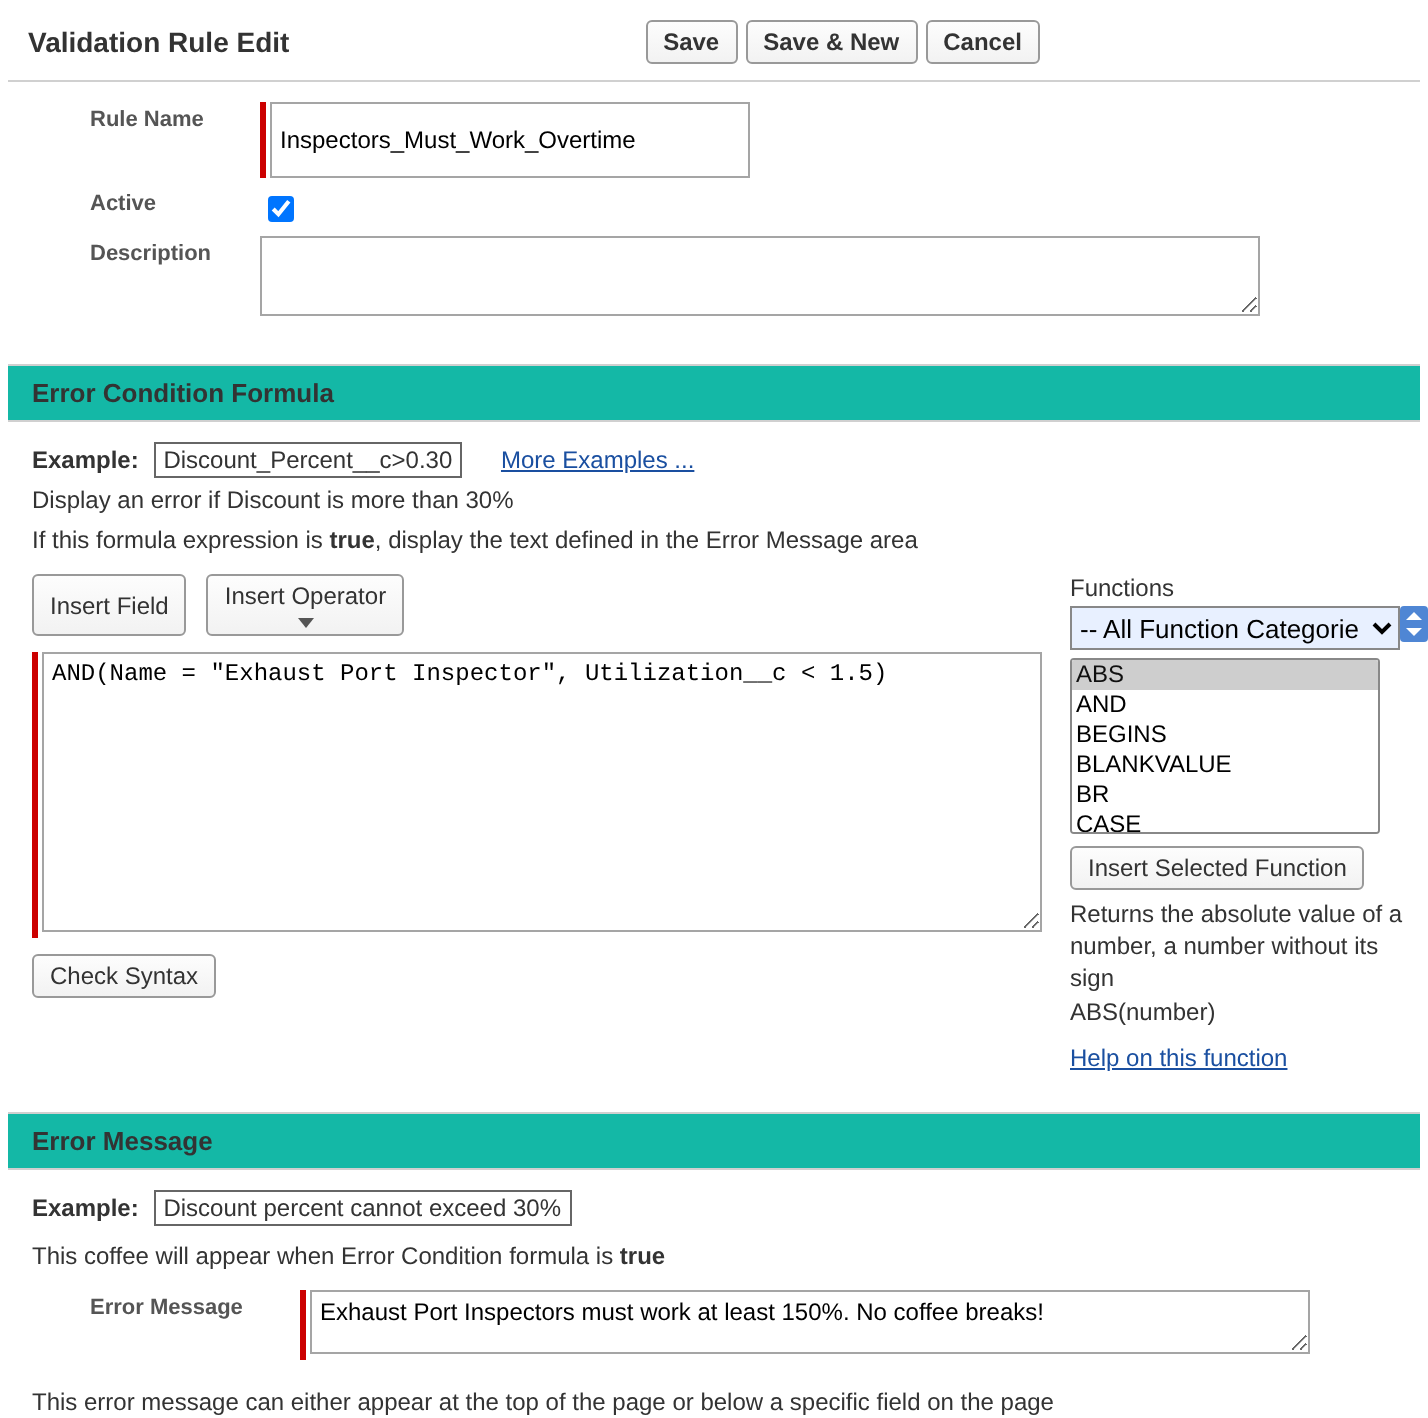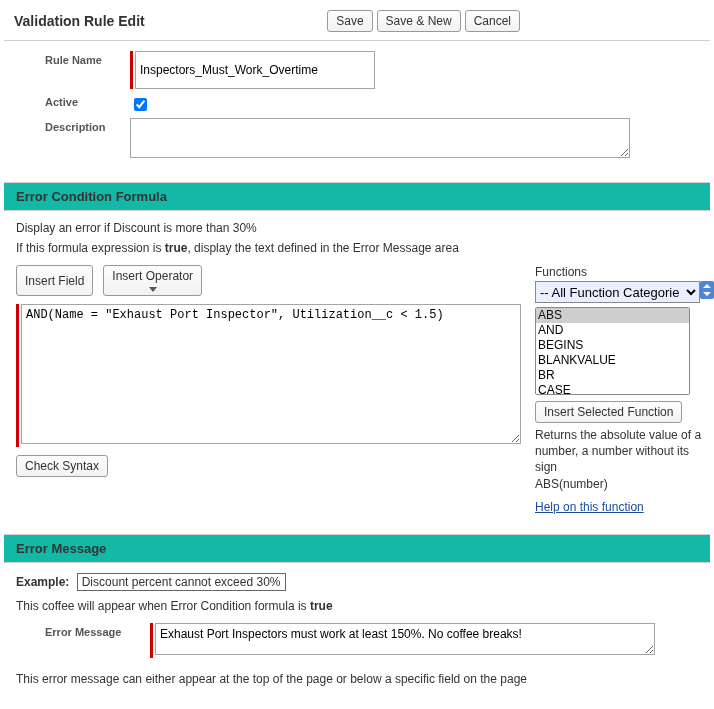--- a/index.html
+++ b/index.html
@@ -28,21 +28,21 @@
     margin-right: 180px;
   }
   .btn {
     font-family: inherit;
     font-size: 12px;
     padding: 3px 8px;
     border: 1px solid #999;
     border-radius: 3px;
     background: linear-gradient(#fdfdfd, #f2f2f2);
     cursor: pointer;
-    font-weight: normal;
+    font-weight: bold;
     color: #333;
   }
   .section-body {
     padding: 10px 12px 20px 12px;
   }
   .form-row {
     display: flex;
     margin-bottom: 4px;
     padding-left: 29px;
   }
@@ -196,20 +196,25 @@
   </div>
   <div class="form-row">
     <div class="form-label">Description</div>
     <textarea style="width: 500px; height: 40px;"></textarea>
   </div>
 </div>
 
 <div class="section-header">Error Condition Formula</div>
 <div class="section-body">
 
+  <div style="margin-bottom:4px">
+    <span class="example-label">Example:</span>
+    <span class="example-box">Discount_Percent__c&gt;0.30</span>
+    <span style="margin-left:16px" class="link">More Examples ...</span>
+  </div>
   <div>Display an error if Discount is more than 30%</div>
   <div style="margin-top:6px">
     <span>If this formula expression is </span><b>true</b><span>, display the text defined in the Error Message area</span>
   </div>
 
   <div class="formula-area">
     <div class="formula-left">
       <div class="btn-row">
         <button class="btn" style="font-weight:normal">Insert Field</button>
         <button class="btn operator-btn" style="font-weight:normal">

